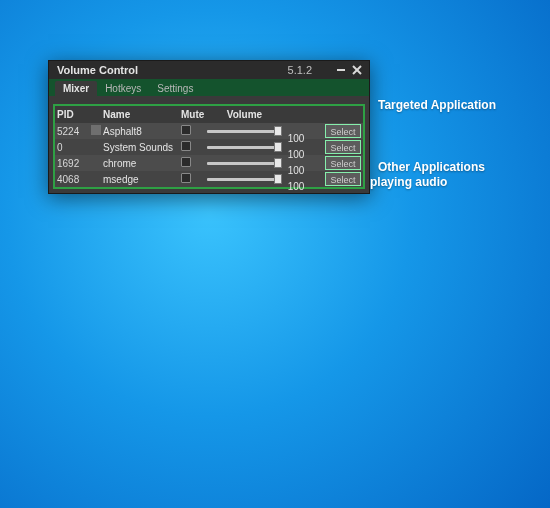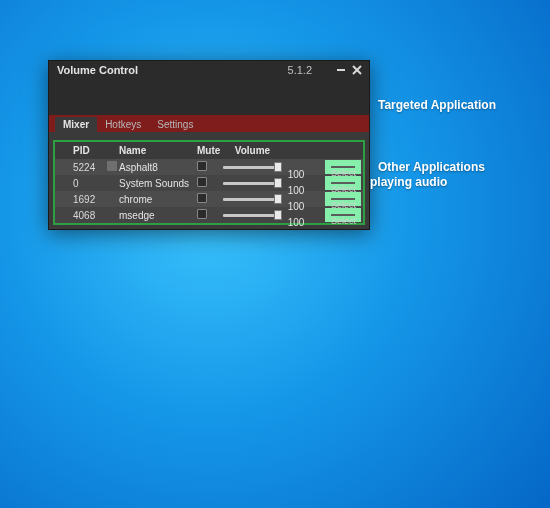--- a/index.html
+++ b/index.html
@@ -36,24 +36,23 @@
     width: 16px; height: 16px;
     display: flex; align-items: center; justify-content: center;
     color: #d9d9d9;
     cursor: pointer;
   }
   .title-btn svg { display:block; }
   
   .tabs {
     display: flex; gap: 0;
     padding: 0 6px;
-    background: #7f1d1d;
+    background: #14532d;
     height: 17px;
     align-items: flex-end;
-    margin-top: 36px;
   }
   .tab {
     font-size: 10px;
     color: #b8b8b8;
     padding: 2px 8px 2px 8px;
     cursor: pointer;
   }
   .tab.active {
     background: #3a3a3a;
     color: #e4e4e4;
@@ -100,21 +99,21 @@
   }
   .hdr {
     display: flex;
     background: #3a3a3a;
     color: #e4e4e4;
     font-size: 10px;
     font-weight: 600;
     height: 17px;
     align-items: center;
   }
-  .col-pid  { width: 34px;  padding-left: 18px; }
+  .col-pid  { width: 34px;  padding-left: 2px; }
   .col-ico  { width: 12px;  }
   .col-name { width: 78px;  }
   .col-mute { width: 26px;  }
   .col-vol  { flex: 1;     }
   .col-vnum { width: 28px;  text-align: center; padding-right: 15px; margin-top: 15px; }
   .col-sel  { width: 38px;  }
   .row {
     display: flex;
     height: 16px;
     align-items: center;
@@ -151,21 +150,21 @@
   }
   .sel-btn {
     width: 36px; height: 14px;
     background: #5c5c5c;
     color: #d0d0d0;
     font-size: 9px;
     text-align: center;
     line-height: 14px;
     margin-right: 1px;
     cursor: pointer;
-    border: 6px solid #86efac;
+    border: 1px solid #86efac;
     box-sizing: border-box;
   }
   
   .anno {
     position: absolute;
     color: #ffffff;
     font-weight: 700;
     font-size: 12px;
     text-shadow: 0 1px 2px rgba(0,0,0,0.35);
     line-height: 15px;

